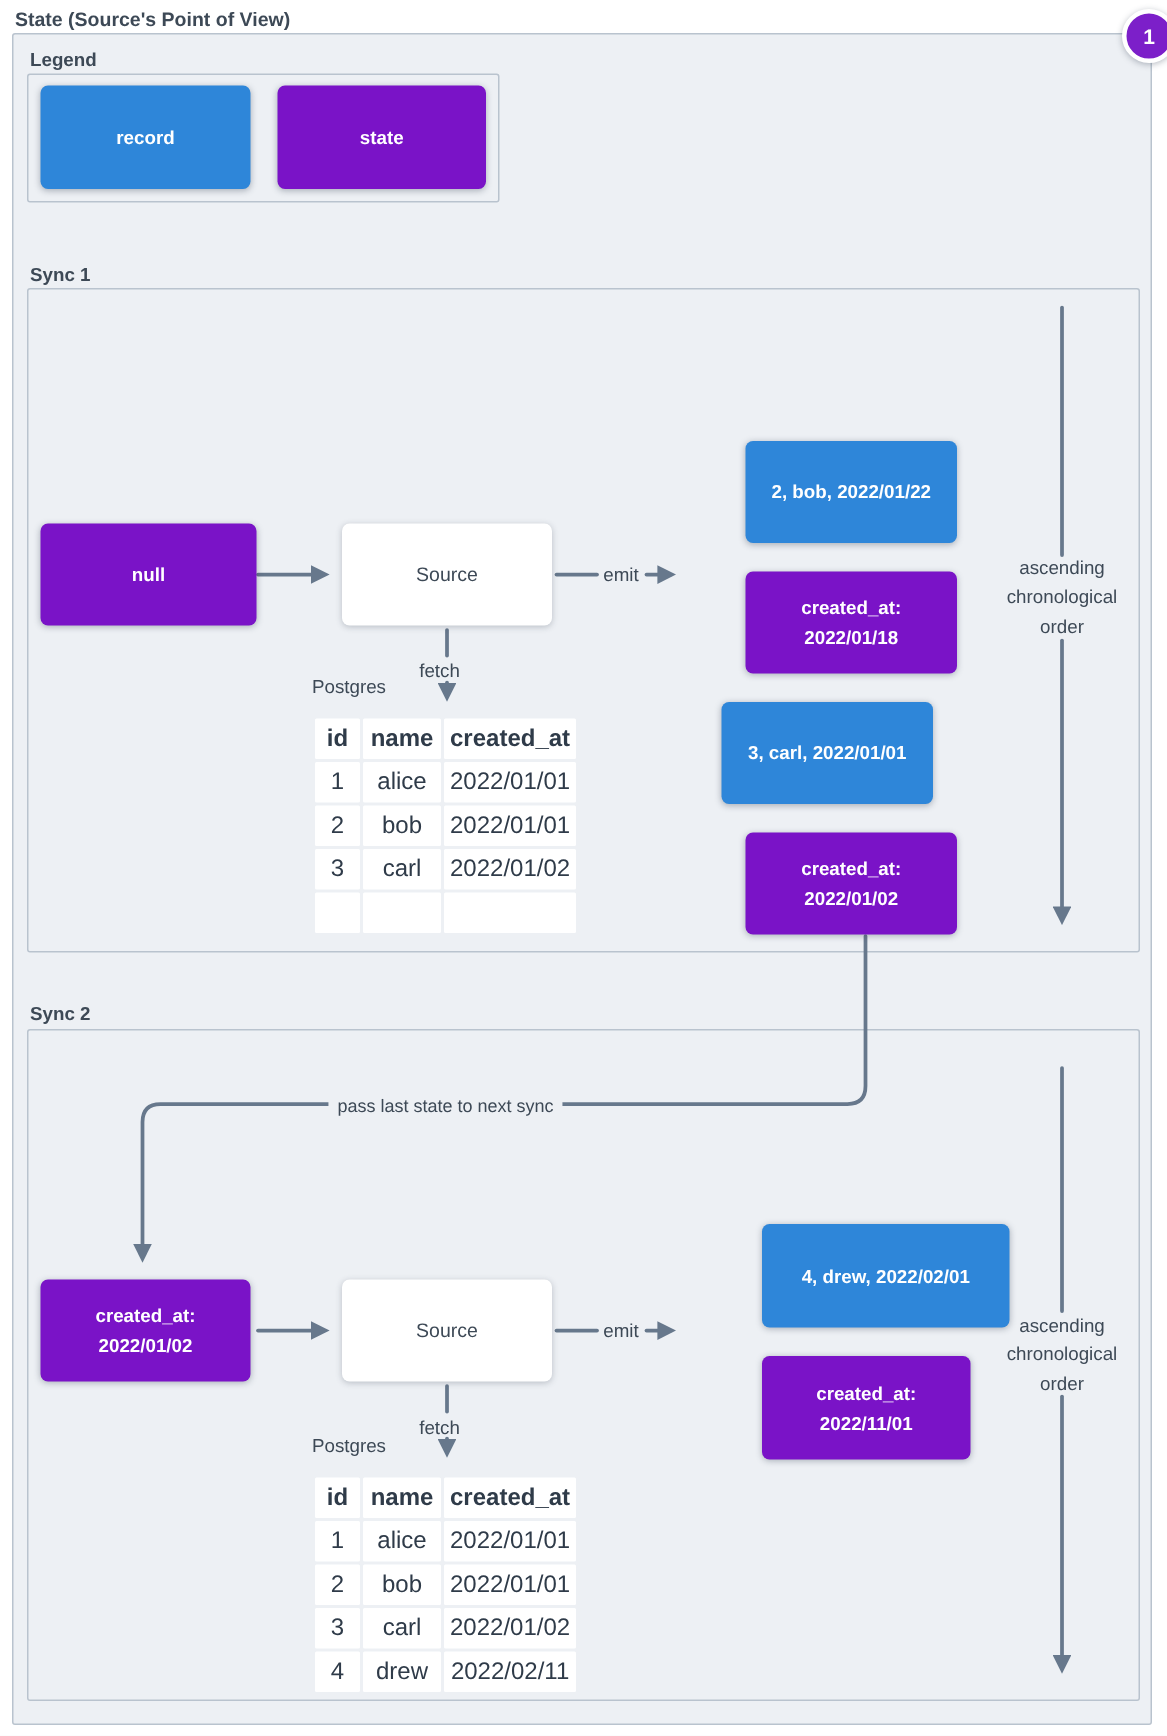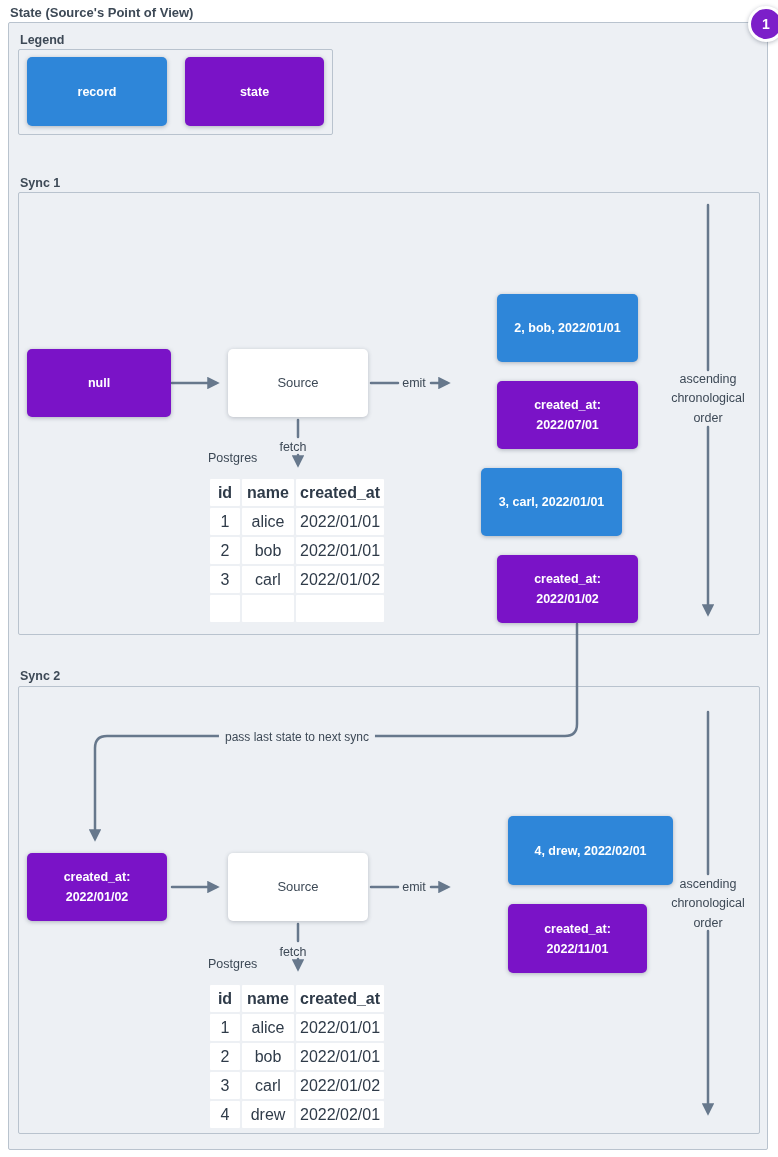--- a/index.html
+++ b/index.html
@@ -136,24 +136,24 @@
   </div>
   <div class="node plain above" style="left:228px;top:349px;width:140px;height:68px;">
     <span>Source</span>
   </div>
   <div class="flow-label" style="left:414px;top:383px;">emit</div>
   <div class="flow-label" style="left:293px;top:447px;">fetch</div>
   <div class="db-label" style="left:208px;top:451px;">Postgres</div>
   <div class="order-label" style="left:708px;top:399px;">ascending chronological order</div>
 
   <div class="node record above" style="left:497px;top:294px;width:141px;height:68px;">
-    <span>2, bob, 2022/01/01</span>
+    <span>2, bob, 2022/01/22</span>
   </div>
   <div class="node state above" style="left:497px;top:381px;width:141px;height:68px;">
-    <span>created_at: 2022/07/01</span>
+    <span>created_at: 2022/01/18</span>
   </div>
   <div class="node record above" style="left:481px;top:468px;width:141px;height:68px;text-align:center;">
     <span>3, carl, 2022/01/01</span>
   </div>
   <div class="node state above" style="left:497px;top:555px;width:141px;height:68px;">
     <span>created_at: 2022/01/02</span>
   </div>
 
   <table class="db above" style="left:208px;top:477px;">
     <colgroup>
@@ -233,18 +233,18 @@
       <td>2022/01/01</td>
     </tr>
     <tr>
       <td>3</td>
       <td>carl</td>
       <td>2022/01/02</td>
     </tr>
     <tr>
       <td>4</td>
       <td>drew</td>
-      <td>2022/02/01</td>
+      <td>2022/02/11</td>
     </tr>
   </tbody>
     </table>
 
 </div>
 
 </body></html>

